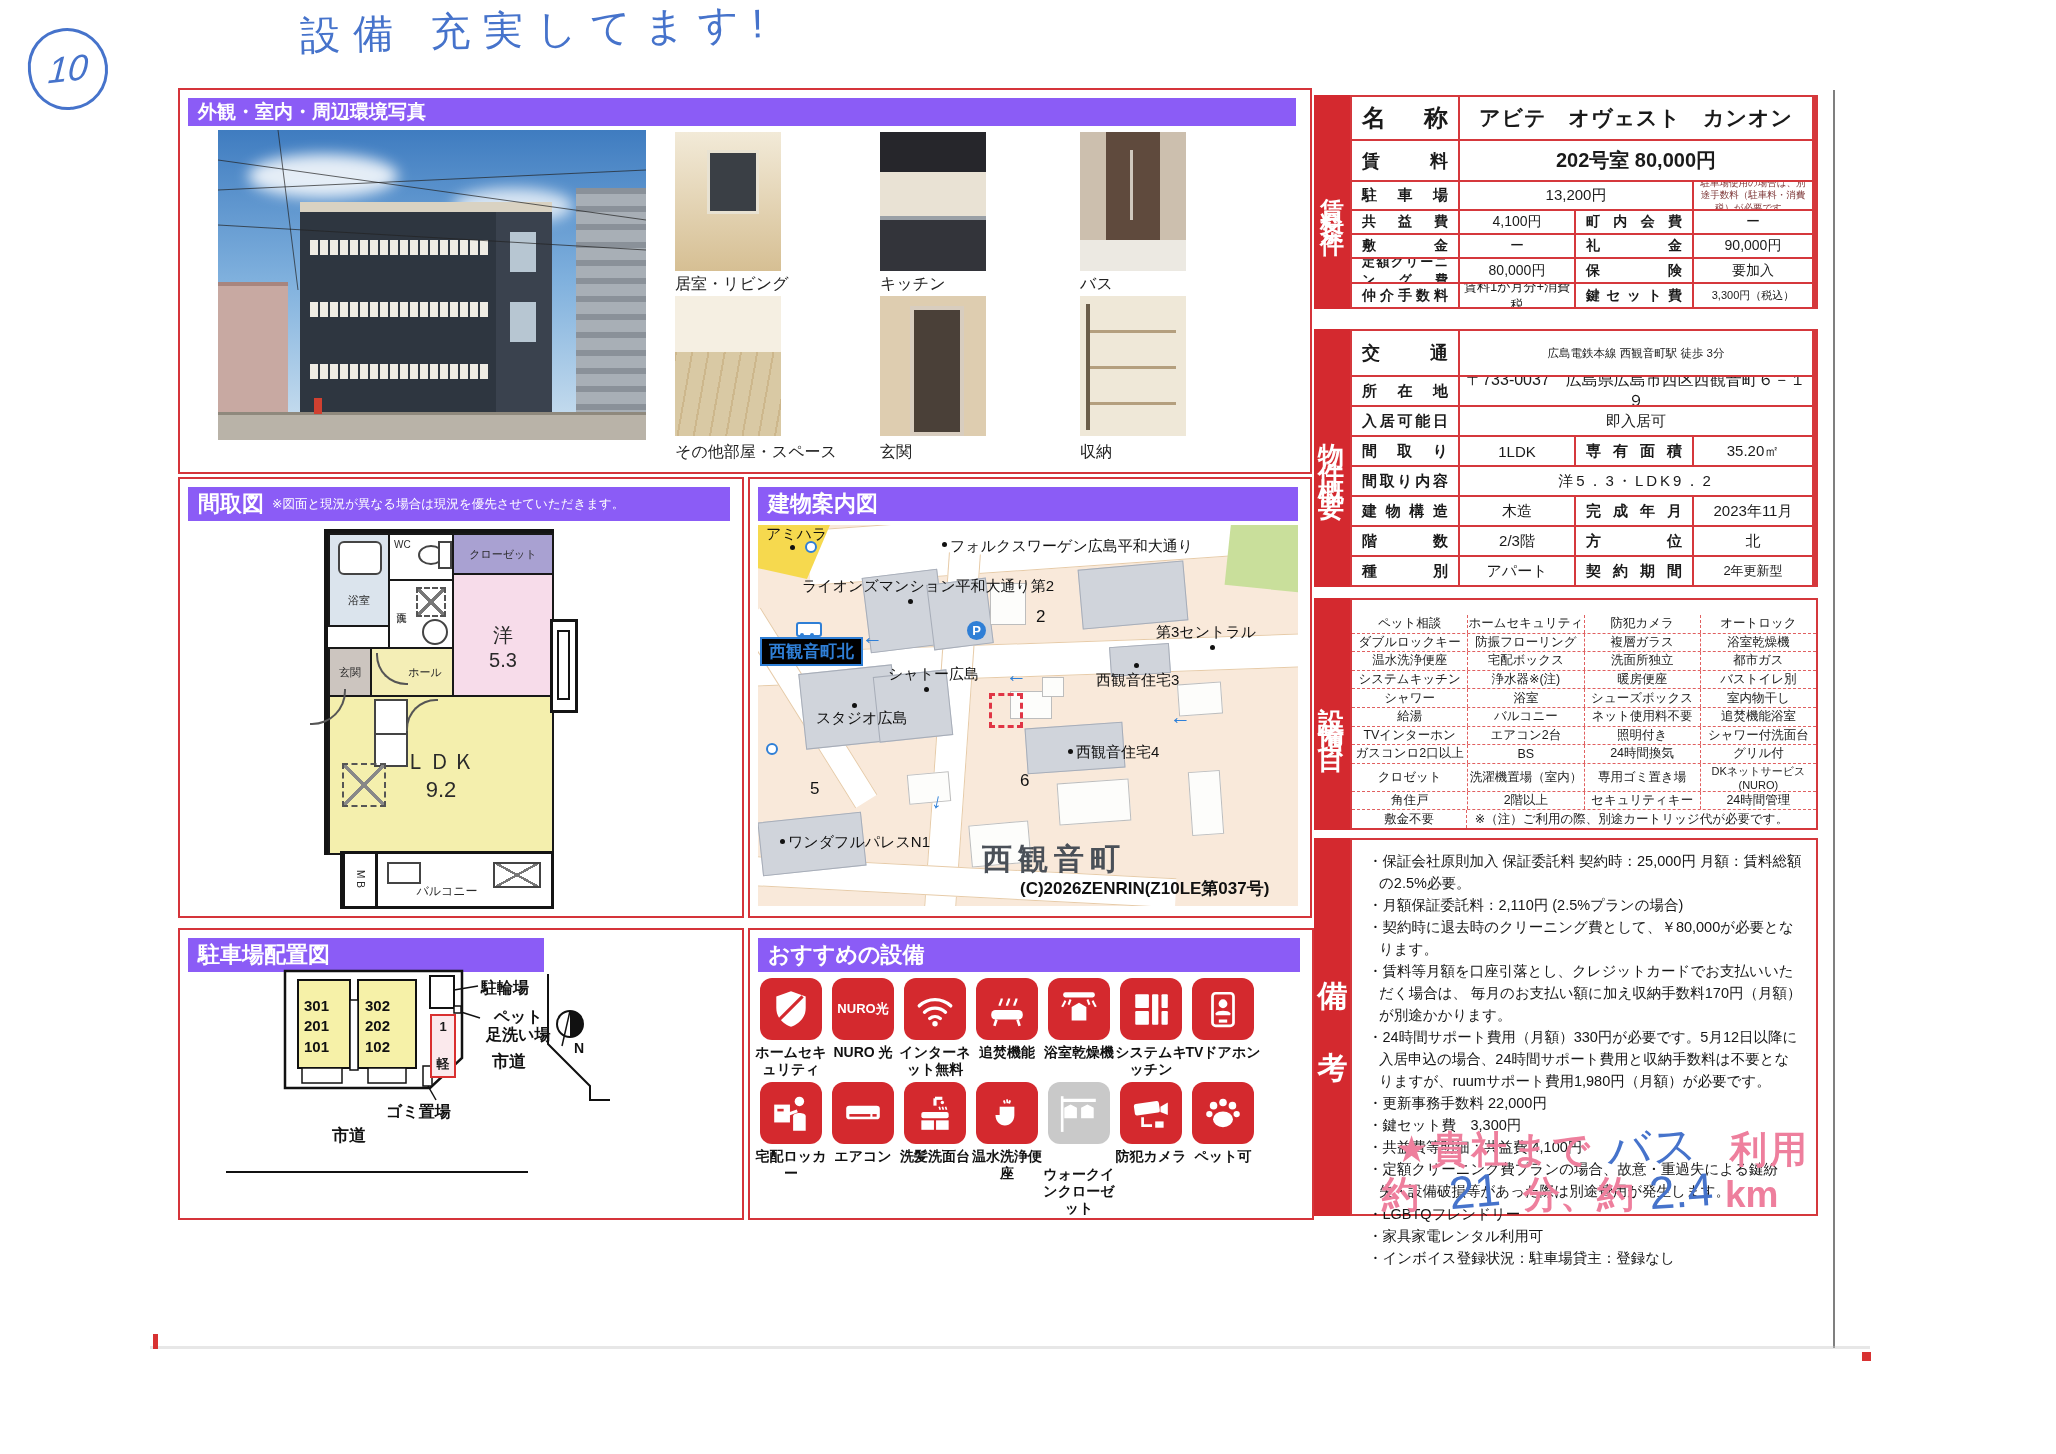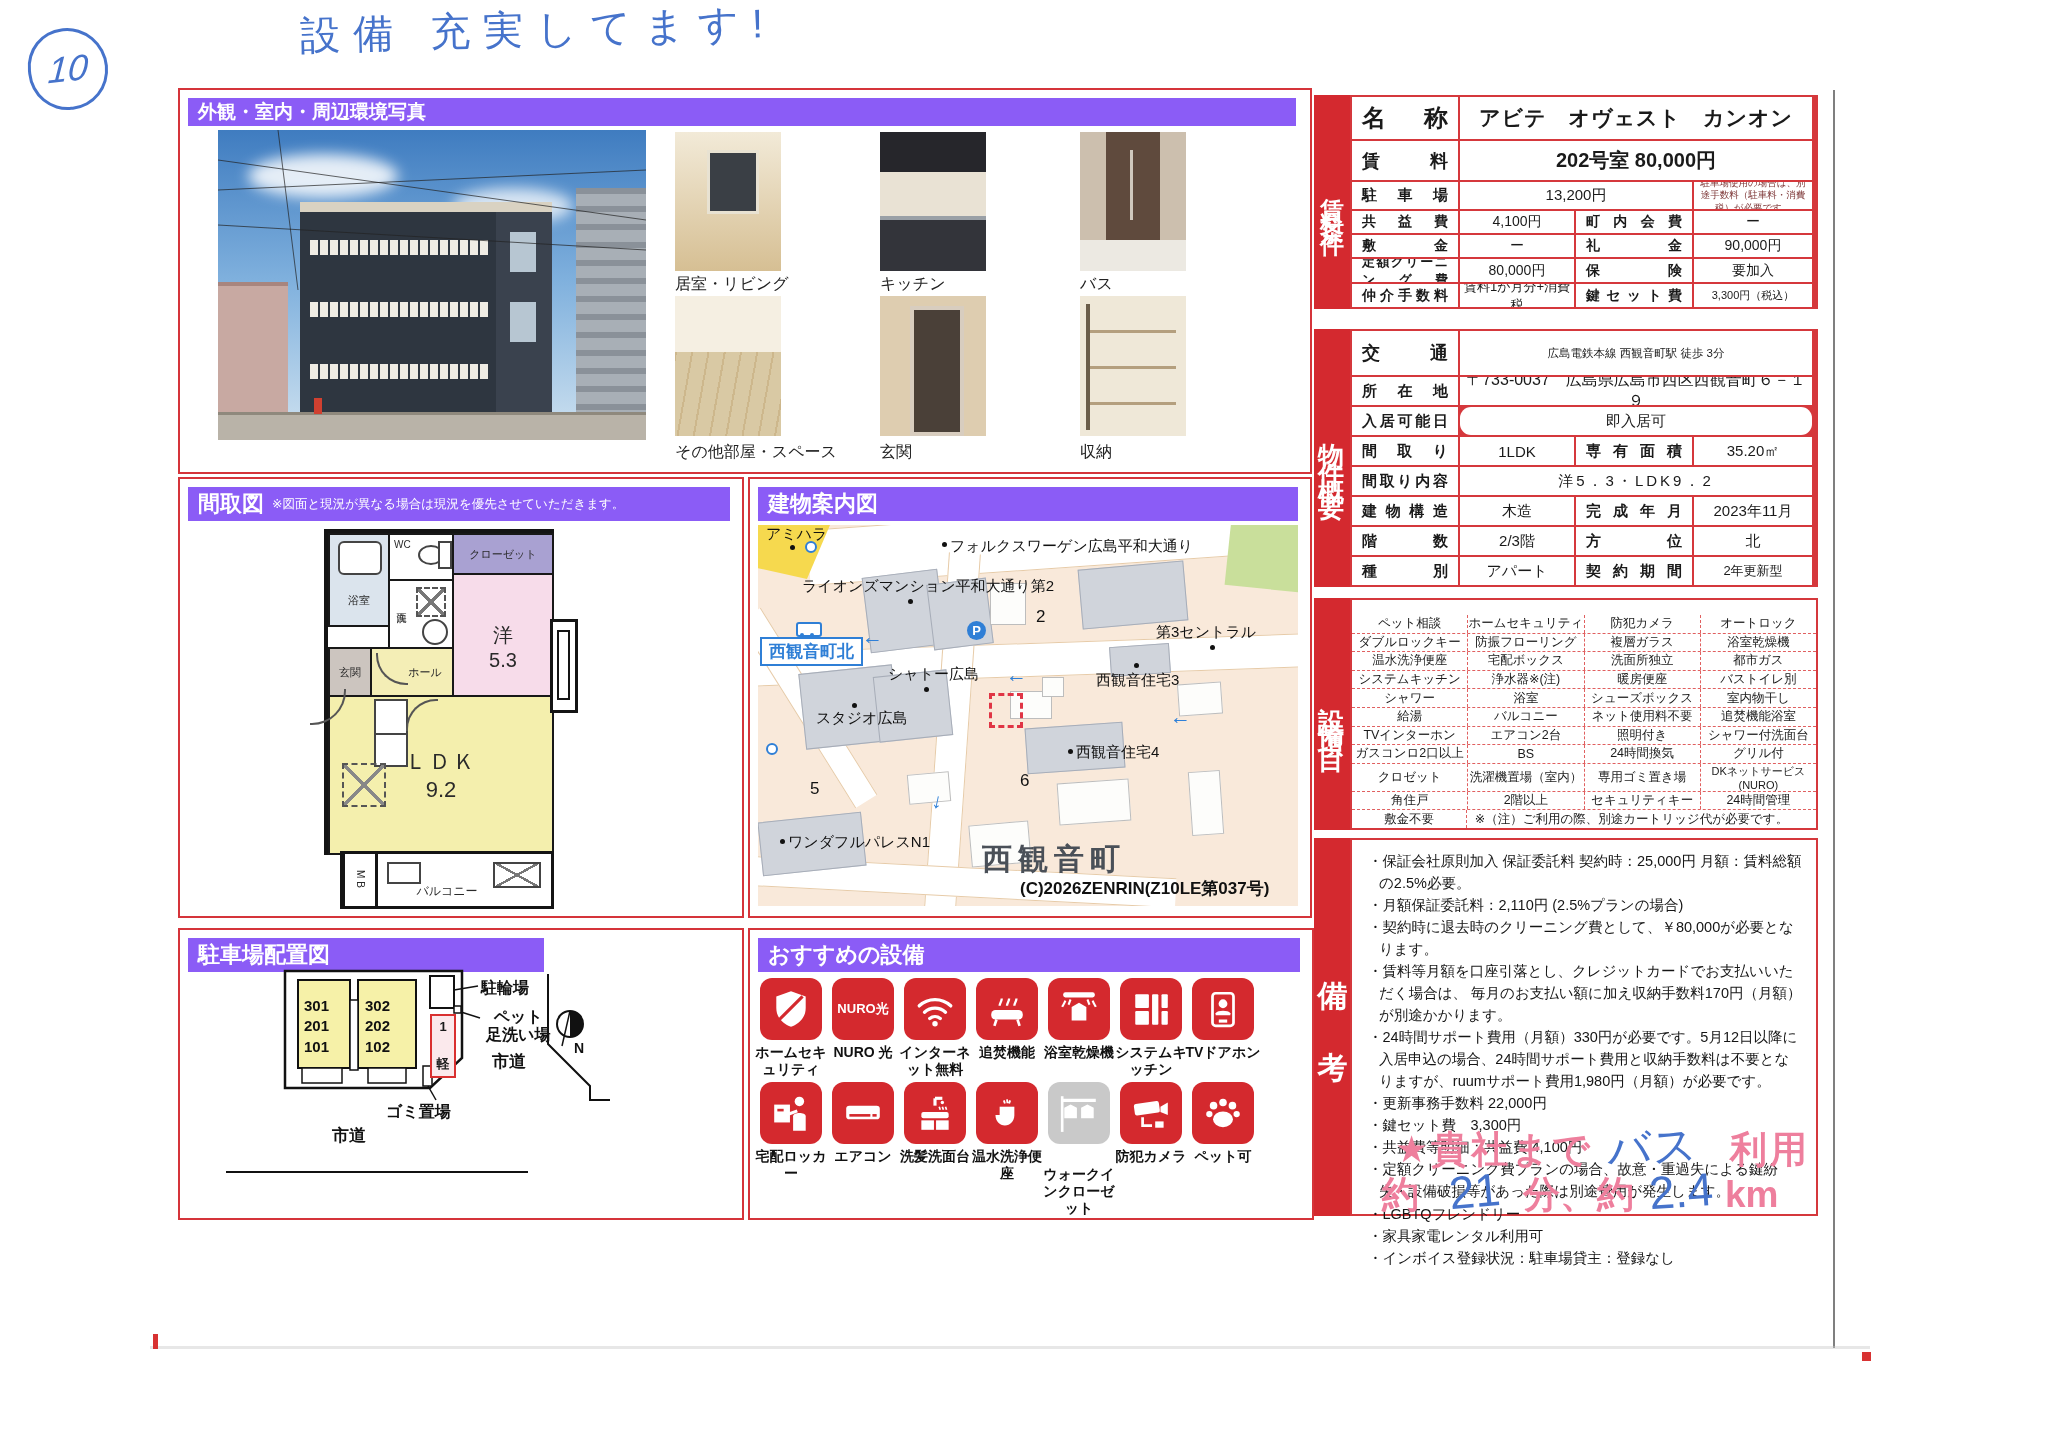--- a/index.html
+++ b/index.html
@@ -243,21 +243,21 @@
       <div class="barrow" style="left:248px;top:138px;">←</div>
       <div class="barrow" style="left:412px;top:180px;">←</div>
       <div class="barrow" style="left:174px;top:264px;transform:rotate(12deg);">↓</div>
 
       <div class="mlab" style="left:8px;top:0px;">アミハラ</div>
       <div class="dot" style="left:32px;top:20px;"></div>
       <div class="mlab" style="left:192px;top:12px;">フォルクスワーゲン広島平和大通り</div>
       <div class="dot" style="left:184px;top:17px;"></div>
       <div class="mlab" style="left:44px;top:52px;">ライオンズマンション平和大通り第2</div>
       <div class="dot" style="left:150px;top:74px;"></div>
-      <div class="abs" style="left:2px;top:112px;padding:1px 7px;border:2px solid #2f7fd6;background:#ffffff;color:#2f7fd6;font-size:17px;font-weight:700;white-space:nowrap;">西観音町北</div>
+      <div class="abs" style="left:2px;top:112px;padding:1px 7px;border:2px solid #2f7fd6;background:#000000;color:#2f7fd6;font-size:17px;font-weight:700;white-space:nowrap;">西観音町北</div>
       <div class="mlab" style="left:398px;top:98px;">第3セントラル</div>
       <div class="dot" style="left:452px;top:120px;"></div>
       <div class="mlab" style="left:130px;top:140px;">シャトー広島</div>
       <div class="dot" style="left:166px;top:162px;"></div>
       <div class="mlab" style="left:58px;top:184px;">スタジオ広島</div>
       <div class="dot" style="left:94px;top:178px;"></div>
       <div class="mlab" style="left:338px;top:146px;">西観音住宅3</div>
       <div class="dot" style="left:376px;top:138px;"></div>
       <div class="mlab" style="left:318px;top:218px;">西観音住宅4</div>
       <div class="dot" style="left:310px;top:224px;"></div>
@@ -508,21 +508,21 @@
         <span>交通</span>
       </div>
     <div class="cell" style="grid-column:2/5;font-size:11.5px;">広島電鉄本線 西観音町駅 徒歩 3分</div>
     <div class="cell lab f15">
         <span>所在地</span>
       </div>
     <div class="cell" style="grid-column:2/5;font-size:16px;">〒733-0037　広島県広島市西区西観音町６－１９</div>
     <div class="cell lab f15">
         <span>入居可能日</span>
       </div>
-    <div class="cell f15" style="grid-column:2/5;border-radius:11px;">即入居可</div>
+    <div class="cell f15" style="grid-column:2/5;">即入居可</div>
     <div class="cell lab f15">
         <span>間取り</span>
       </div>
     <div class="cell f15">1LDK</div>
     <div class="cell lab f15">
         <span>専有面積</span>
       </div>
     <div class="cell f15">35.20㎡</div>
     <div class="cell lab f15">
         <span>間取り内容</span>

